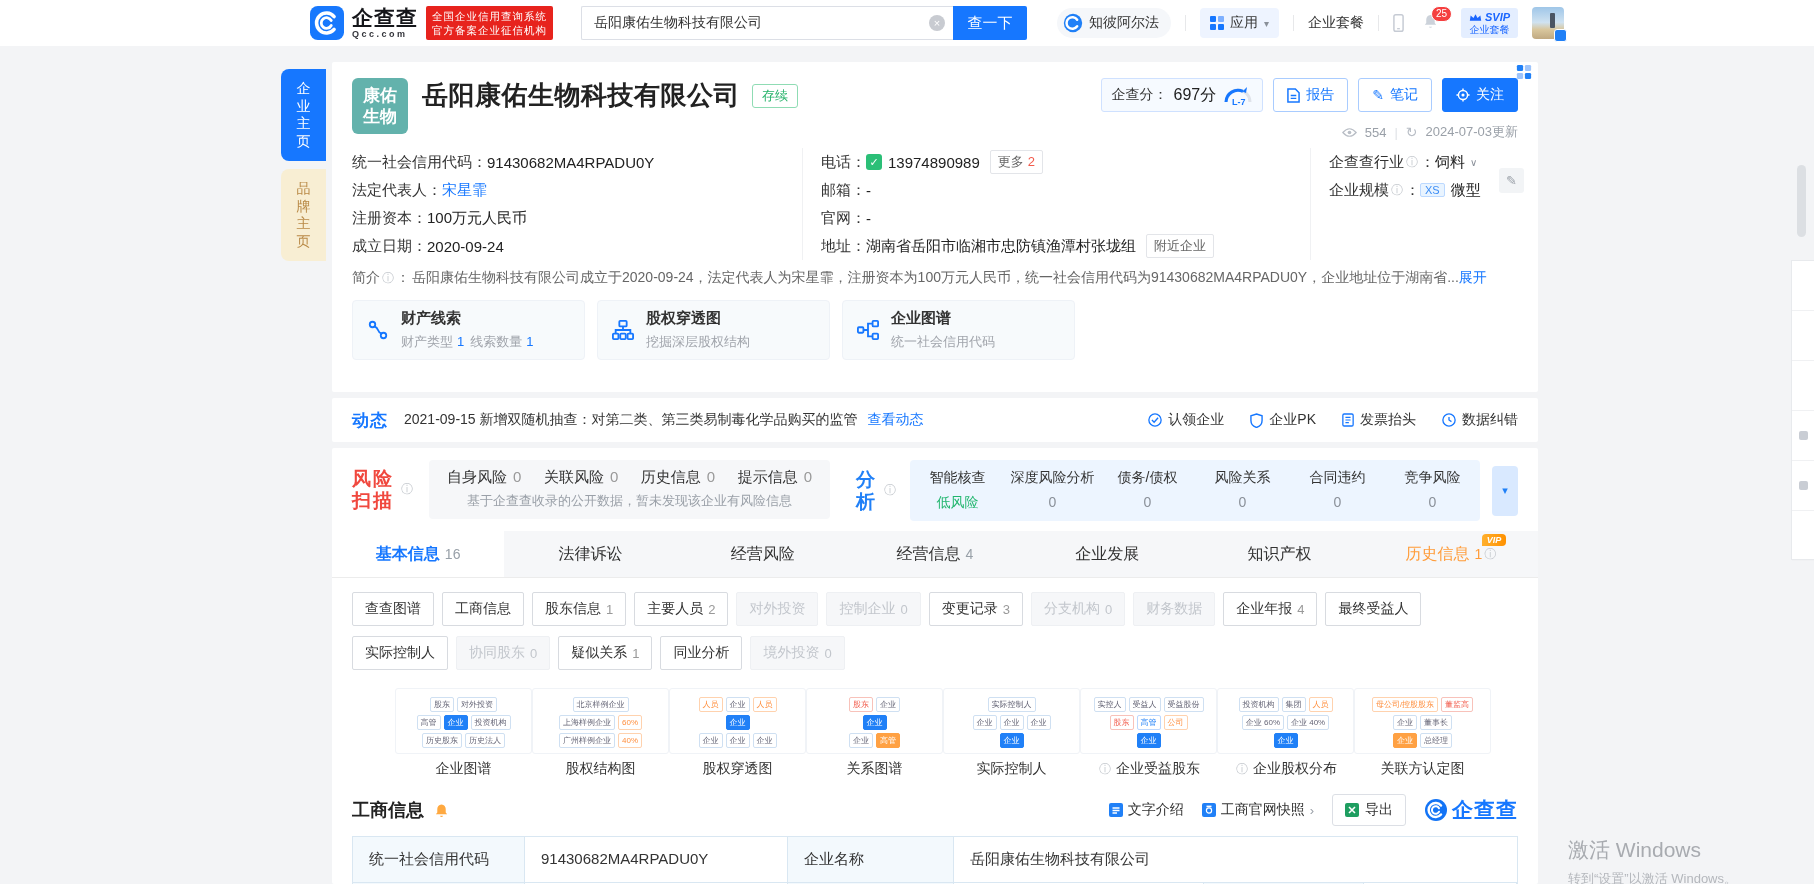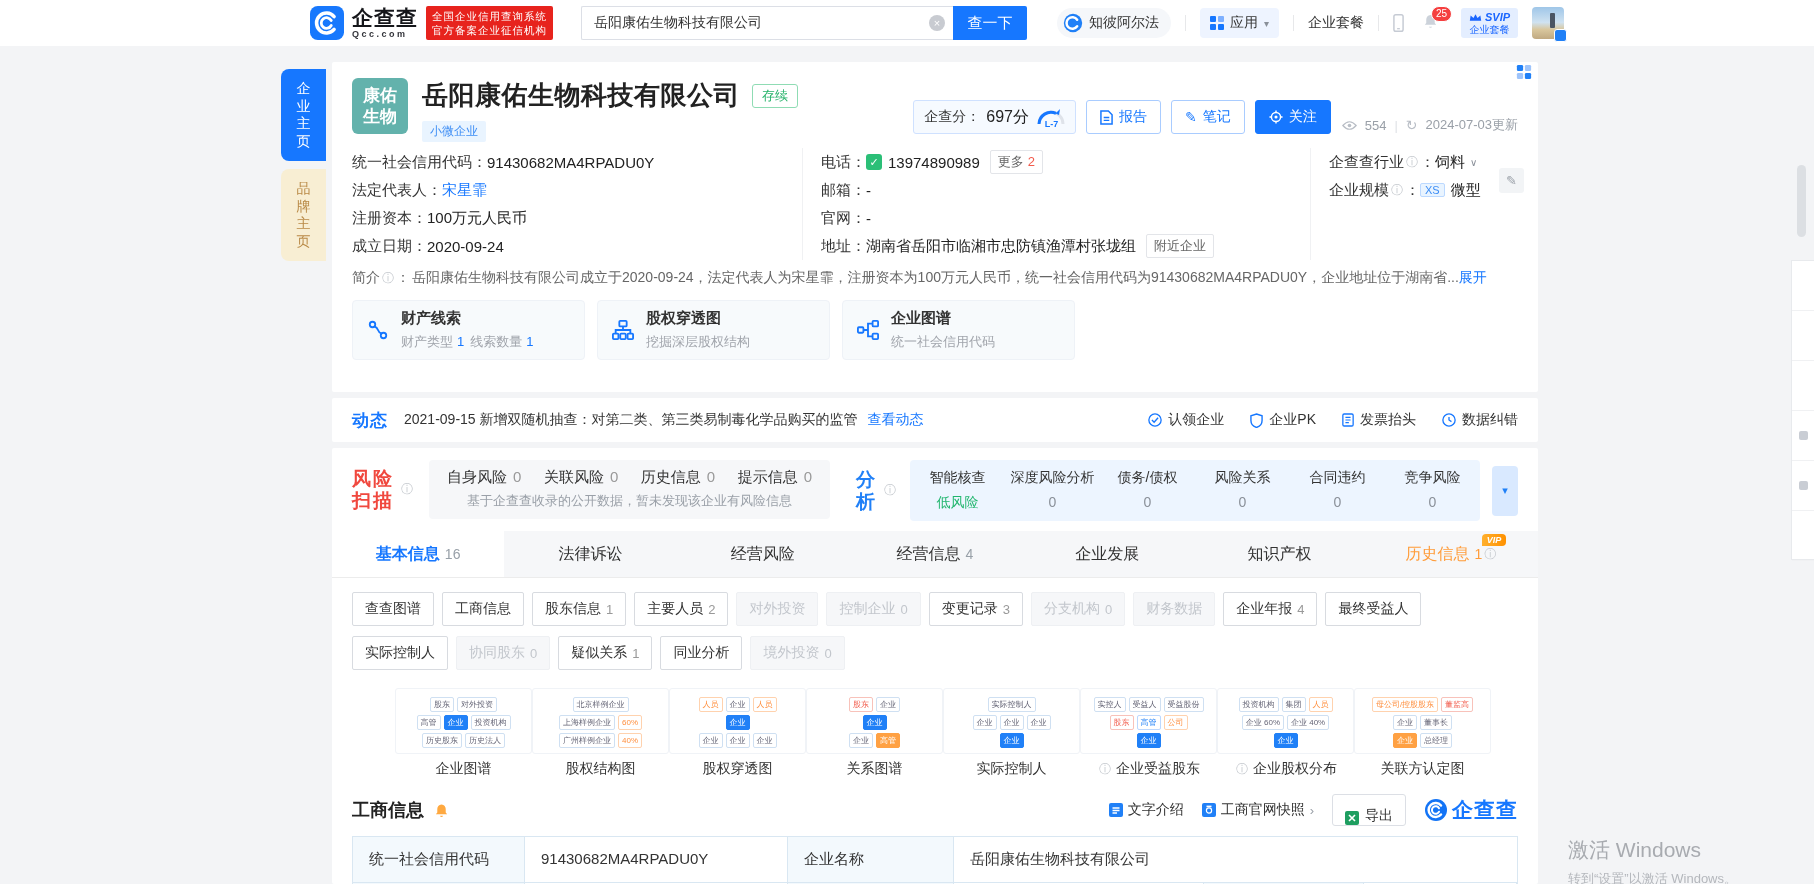--- a/index.html
+++ b/index.html
@@ -42,21 +42,21 @@
   
   .chead{display:flex;height:56px;}
   .logo-tile{width:56px;height:56px;background:#63b2ac;border-radius:6px;color:#fff;font-size:17px;font-weight:700;display:flex;align-items:center;justify-content:center;}
   .logo-tile span{display:block;width:36px;line-height:21px;word-break:break-all;text-align:center;}
   .namewrap{margin-left:14px;}
   .nameline{display:flex;align-items:center;}
   .cname{margin:0;font-size:26px;font-weight:700;color:#222;letter-spacing:0.5px;}
   .status{margin-left:12px;border:1px solid #8fdcb4;color:#27b36b;font-size:13px;padding:2px 9px;border-radius:3px;background:#fff;}
   .tagline{margin-top:8px;}
   .tag{display:inline-block;background:#e9f4ff;color:#3d8df5;font-size:12px;padding:2px 8px;border-radius:2px;cursor:pointer;}
-  .chead-right{margin-left:auto;display:flex;flex-direction:row;align-items:flex-end;gap:11px;}
+  .chead-right{margin-left:auto;display:flex;flex-direction:column;align-items:flex-end;gap:11px;}
   .cr-row{display:flex;align-items:center;gap:10px;}
   .scorebox{display:flex;align-items:center;gap:6px;border:1px solid #cfe1ff;background:#f6faff;border-radius:3px;height:34px;padding:0 10px;box-sizing:border-box;cursor:pointer;}
   .score-label{font-size:14px;color:#333;}
   .score-val{font-size:16px;font-weight:400;color:#222;}
   .gauge{position:relative;width:30px;height:22px;}
   .gauge i{position:absolute;bottom:-1px;left:55%;transform:translateX(-50%);font-style:normal;font-weight:700;font-size:9px;color:#1677ff;}
   .obtn{display:flex;align-items:center;gap:6px;height:34px;padding:0 13px;border:1px solid #a9ccff;border-radius:3px;background:#fff;color:#1677ff;font-size:14px;cursor:pointer;}
   .obtn.primary{background:#1677ff;border-color:#1677ff;color:#fff;}
   .views-row{display:flex;align-items:center;gap:8px;font-size:13px;color:#9aa0a8;}
   .views-row .sep{color:#e0e2e6;}
@@ -137,21 +137,21 @@
   .c-ob{background:#ffa143;border-color:#ffa143;color:#fff;}
   .c-bt{color:#2080f7;border-color:#bcd8ff;}
   .glabel{margin-top:6px;text-align:center;font-size:14px;color:#333;display:flex;align-items:center;justify-content:center;gap:3px;}
   
   .bizhdr{display:flex;align-items:center;margin-top:16px;}
   .biztitle{font-size:18px;font-weight:700;color:#222;}
   .bizbell{margin-left:10px;display:flex;}
   .bizright{margin-left:auto;display:flex;align-items:center;gap:18px;}
   .bizlink{display:flex;align-items:center;gap:5px;font-size:14px;color:#333;cursor:pointer;}
   .bizmore{color:#9aa0a8;font-size:13px;}
-  .export{display:flex;gap:6px;align-items:flex-end;border:1px solid #dcdfe5;border-radius:3px;height:32px;padding:0 12px;font-size:14px;color:#333;background:#fff;cursor:pointer;}
+  .export{display:flex;gap:6px;align-items:center;border:1px solid #dcdfe5;border-radius:3px;height:32px;padding:0 12px;font-size:14px;color:#333;background:#fff;cursor:pointer;}
   .bizbrand{display:flex;align-items:center;gap:4px;color:#1677ff;font-weight:800;font-size:21px;letter-spacing:1px;}
   .btable{margin-top:10px;border:1px solid #d9e7f2;border-bottom:none;}
   .trow{display:grid;grid-template-columns:172px 263px 166px 1fr;}
   .tcell{padding:13px 16px;font-size:15px;color:#333;border-bottom:1px solid #d9e7f2;border-right:1px solid #d9e7f2;background:#fff;}
   .tcell:last-child{border-right:none;}
   .tkey{background:#f3f9fd;}
   .sliver{display:grid;grid-template-columns:172px 263px 166px 250px 160px 1fr;height:8px;overflow:hidden;}
   .sliver div{border-right:1px solid #d9e7f2;}
   .sliver .sk{background:#f3f9fd;}
   
@@ -251,21 +251,20 @@
     <section class="blockA">
       <div class="chead">
         <div class="logo-tile">
             <span>康佑生物</span>
           </div>
         <div class="namewrap">
           <div class="nameline">
             <h1 class="cname">岳阳康佑生物科技有限公司</h1>
             <span class="status">存续</span>
           </div>
-          <div class="tagline"><span class="tag">小微企业</span></div>
         </div>
         <div class="chead-right">
           <div class="cr-row">
             <div class="scorebox">
               <span class="score-label">企查分：</span>
               <span class="score-val">697分</span>
               <span class="gauge">
                 <svg width="30" height="20" viewBox="0 0 30 20">
                     <path d="M4 18 A12 12 0 0 1 28 18" stroke="#dfe3ea" stroke-width="3" fill="none"></path>
                     <path d="M4 18 A12 12 0 0 1 21 7.4" stroke="#1677ff" stroke-width="3" fill="none"></path>

